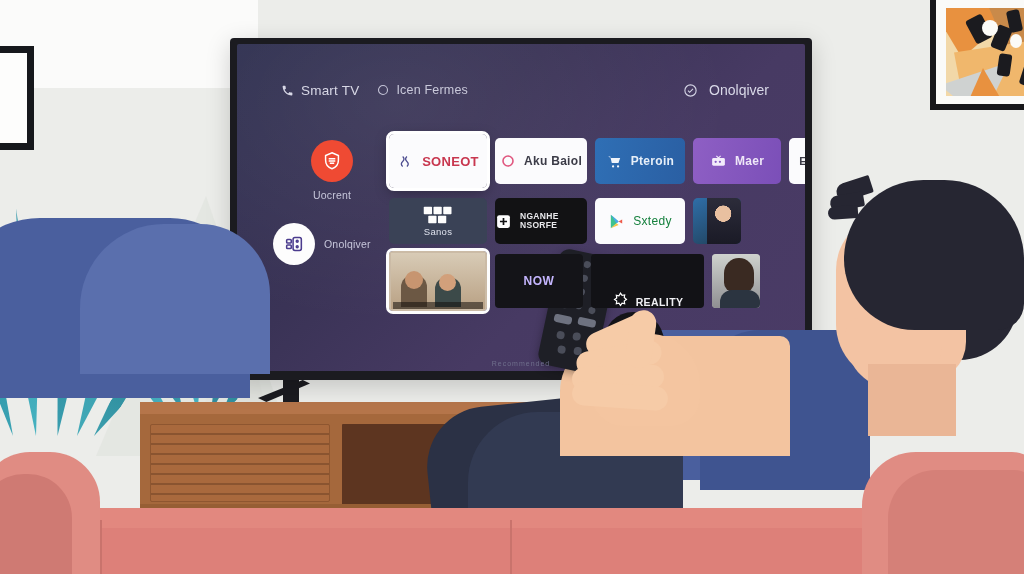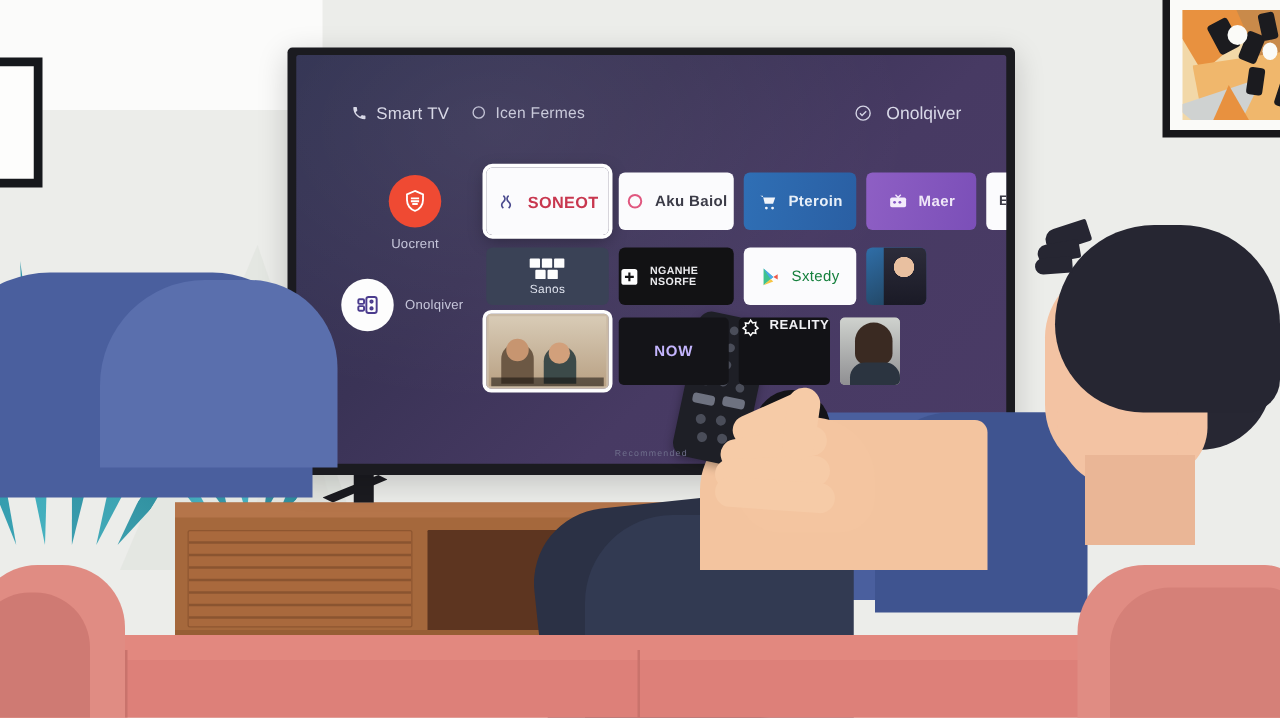--- a/index.html
+++ b/index.html
@@ -399,21 +399,21 @@
               <span style="position:absolute;inset:2px;background:linear-gradient(#d8cbb6,#b9a184)"></span>
               <span style="position:absolute;left:12px;bottom:4px;width:26px;height:32px;background:#6c5844;border-radius:12px 12px 0 0"></span>
               <span style="position:absolute;left:16px;bottom:22px;width:18px;height:18px;background:#c79570;border-radius:50%"></span>
               <span style="position:absolute;left:46px;bottom:4px;width:26px;height:30px;background:#3c4a49;border-radius:12px 12px 0 0"></span>
               <span style="position:absolute;left:50px;bottom:20px;width:17px;height:17px;background:#d2a07b;border-radius:50%"></span>
               <span style="position:absolute;left:4px;bottom:2px;right:4px;height:7px;background:rgba(20,16,12,.55)"></span>
             </div>
             <div class="media" style="width:88px;background:#141418;display:flex;align-items:center;justify-content:center">
               <span class="badge-now">NOW</span>
             </div>
-            <div class="media" style="width:73px;background:#121216;display:flex;align-items:flex-start;justify-content:center;gap:7px">
+            <div class="media" style="width:113px;background:#121216;display:flex;align-items:flex-end;justify-content:center;gap:7px">
               <span class="ico">
                 <svg width="17" height="17" viewBox="0 0 24 24" fill="none" stroke="#fdfdfd" stroke-width="1.7">
                   <path d="M12 3l2.2 3.1 3.7-.6-.6 3.7L20.4 12l-3.1 2.2.6 3.7-3.7-.6L12 20.4 9.8 17.3l-3.7.6.6-3.7L3.6 12l3.1-2.2-.6-3.7 3.7.6z"></path>
                   </svg>
               </span>
               <span style="color:#f0f0f4;font-size:10.5px;font-weight:bold;letter-spacing:.4px">REALITY</span>
             </div>
             <div class="media" style="width:48px;background:#b6b9b4">
               <span style="position:absolute;inset:0;background:linear-gradient(#cfd2ce,#8f8f92)"></span>
               <span style="position:absolute;left:12px;top:4px;width:30px;height:34px;background:#3a2a22;border-radius:16px 16px 10px 10px"></span>

